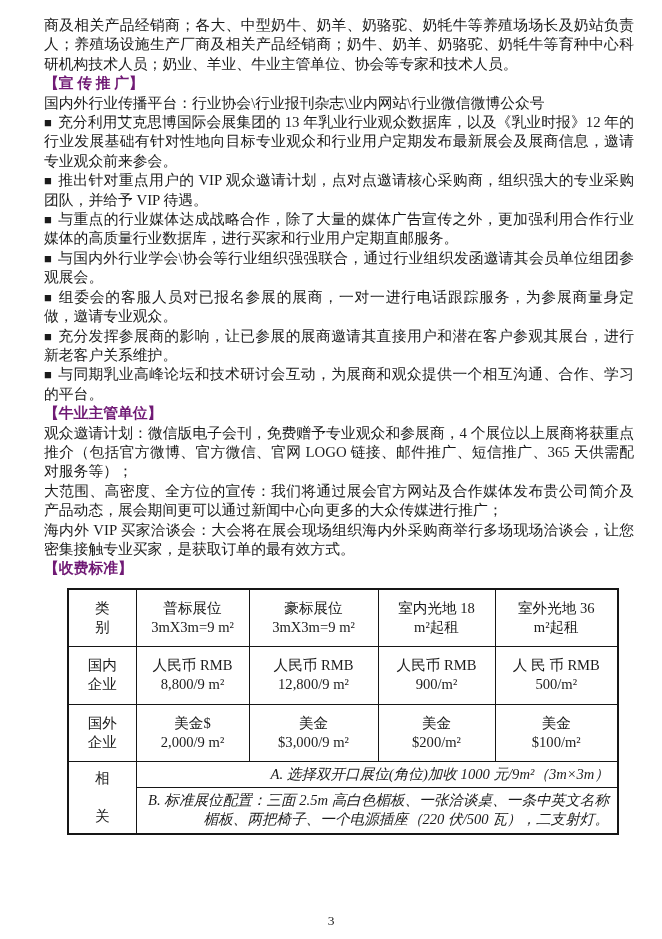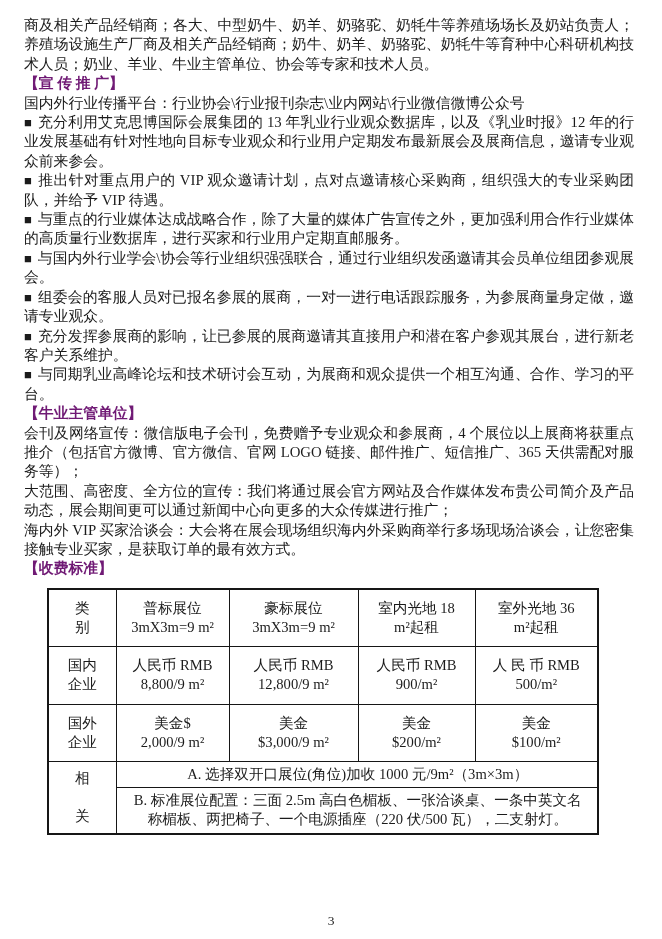--- a/index.html
+++ b/index.html
@@ -5,21 +5,21 @@
   html, body {
     margin: 0;
     padding: 0;
     background: #ffffff;
   }
   .page {
     position: relative;
     width: 662px;
     height: 939px;
     box-sizing: border-box;
-    padding: 16px 28px 0 24px;
+    padding: 16px 28px 0 44px;
     background: #ffffff;
     overflow: hidden;
     font-family: "Liberation Serif", "DejaVu Serif", serif;
     color: #1b1b1b;
     font-size: 14.8px;
     line-height: 19.4px;
   }
   .page p {
     margin: 0;
     text-align: justify;
@@ -56,23 +56,24 @@
     color: #1b1b1b;
   }
   table.fee-table td {
     border: 1px solid #161616;
     text-align: center;
     vertical-align: middle;
     white-space: pre-line;
     padding: 9px 4px;
   }
   table.fee-table td.note-cell {
-    text-align: center;
+    text-align: right;
     white-space: normal;
     padding: 3px 8px 3px 10px;
+    font-style: italic;
   }
   table.fee-table td.related-cell {
     padding: 3px 4px;
   }
   .page-number {
     position: absolute;
     left: 0;
     right: 0;
     bottom: 9px;
     text-align: center;
@@ -94,21 +95,21 @@
   <p><span class="bullet-marker">■</span><span>充分利用艾克思博国际会展集团的 13 年乳业行业观众数据库，以及《乳业时报》12 年的行业发展基础有针对性地向目标专业观众和行业用户定期发布最新展会及展商信息，邀请专业观众前来参会。</span></p>
   <p><span class="bullet-marker">■</span><span>推出针对重点用户的 VIP 观众邀请计划，点对点邀请核心采购商，组织强大的专业采购团队，并给予 VIP 待遇。</span></p>
   <p><span class="bullet-marker">■</span><span>与重点的行业媒体达成战略合作，除了大量的媒体广告宣传之外，更加强利用合作行业媒体的高质量行业数据库，进行买家和行业用户定期直邮服务。</span></p>
   <p><span class="bullet-marker">■</span><span>与国内外行业学会\协会等行业组织强强联合，通过行业组织发函邀请其会员单位组团参观展会。</span></p>
   <p><span class="bullet-marker">■</span><span>组委会的客服人员对已报名参展的展商，一对一进行电话跟踪服务，为参展商量身定做，邀请专业观众。</span></p>
   <p><span class="bullet-marker">■</span><span>充分发挥参展商的影响，让已参展的展商邀请其直接用户和潜在客户参观其展台，进行新老客户关系维护。</span></p>
   <p><span class="bullet-marker">■</span><span>与同期乳业高峰论坛和技术研讨会互动，为展商和观众提供一个相互沟通、合作、学习的平台。</span></p>
 
   <p class="section-heading">【牛业主管单位】</p>
 
-  <p><span class="run-in-label">会刊及网络宣传</span><span>：微信版电子会刊，免费赠予专业观众和参展商，4 个展位以上展商将获重点推介（包括官方微博、官方微信、官网 LOGO 链接、邮件推广、短信推广、365 天供需配对服务等）；</span></p>
+  <p><span class="run-in-label">观众邀请计划</span><span>：微信版电子会刊，免费赠予专业观众和参展商，4 个展位以上展商将获重点推介（包括官方微博、官方微信、官网 LOGO 链接、邮件推广、短信推广、365 天供需配对服务等）；</span></p>
   <p><span class="run-in-label">大范围、高密度、全方位的宣传</span><span>：我们将通过展会官方网站及合作媒体发布贵公司简介及产品动态，展会期间更可以通过新闻中心向更多的大众传媒进行推广；</span></p>
   <p><span class="run-in-label">海内外 VIP 买家洽谈会</span><span>：大会将在展会现场组织海内外采购商举行多场现场洽谈会，让您密集接触专业买家，是获取订单的最有效方式。</span></p>
 
   <p class="section-heading">【收费标准】</p>
 
   <table class="fee-table">
     <colgroup>
       <col style="width:68px">
       <col style="width:113px">
       <col style="width:129px">

